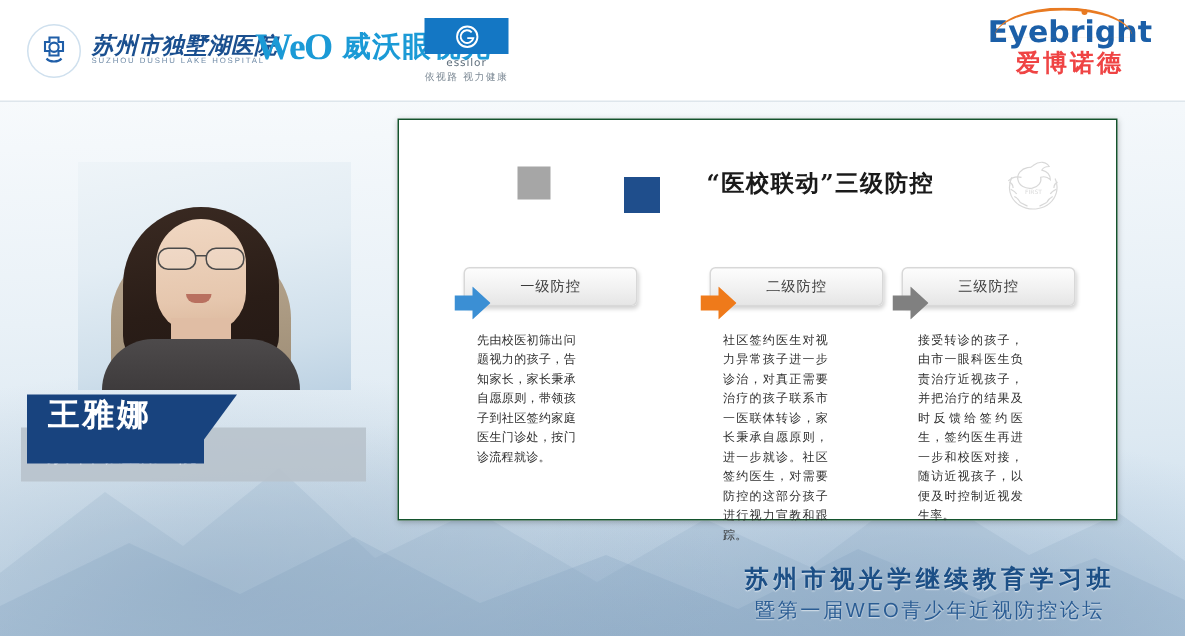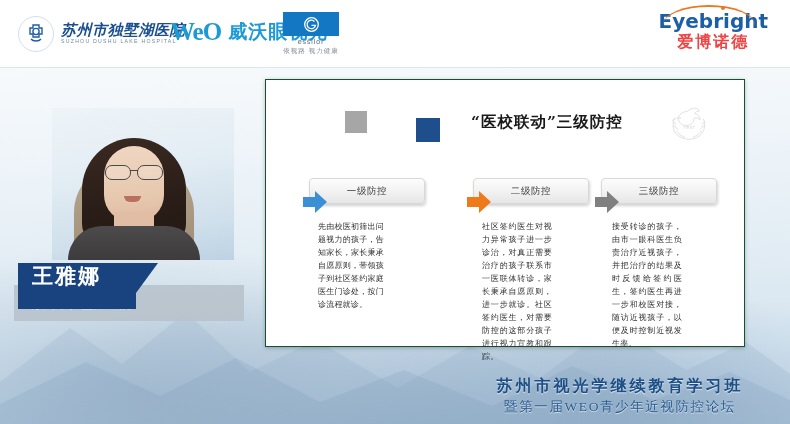--- a/index.html
+++ b/index.html
@@ -119,21 +119,21 @@
   .col p{margin:5px;font-family:"DejaVu Sans",sans-serif;font-size:8px;line-height:1.62;
     color:#2f2f2f;text-align:justify;letter-spacing:.2px;}
   .c1{left:8px;width:76px;}
   .c2{left:172px;width:80px;}
   .c3{left:302px;width:80px;}
 
   
   .foot{position:absolute;right:20px;bottom:8px;text-align:center;width:300px;}
   .foot-1{font-family:"DejaVu Serif",serif;font-size:16px;font-weight:700;color:#1c4f86;
     letter-spacing:3px;line-height:1.25;text-shadow:0 1px 1px rgba(255,255,255,.7);}
-  .foot-2{font-family:Liberation Serif, serif;font-size:13.5px;color:#2a5c93;
+  .foot-2{font-family:Liberation Sans, sans-serif;font-size:13.5px;color:#2a5c93;
     letter-spacing:1.6px;line-height:1.3;margin-top:2px;text-shadow:0 1px 1px rgba(255,255,255,.7);}
 </style>
 </head>
 <body>
 
 <div id="stage">
 
   <div class="bg"></div>
   <svg class="bg-ridge" viewBox="0 0 790 170" preserveAspectRatio="none">
     <path d="M0 128 L70 74 L122 110 L186 58 L250 118 L316 86 L398 134 L470 92 L540 124 L612 70 L686 116 L746 88 L790 120 L790 170 L0 170 Z" fill="rgba(126,158,188,.32)"></path>

